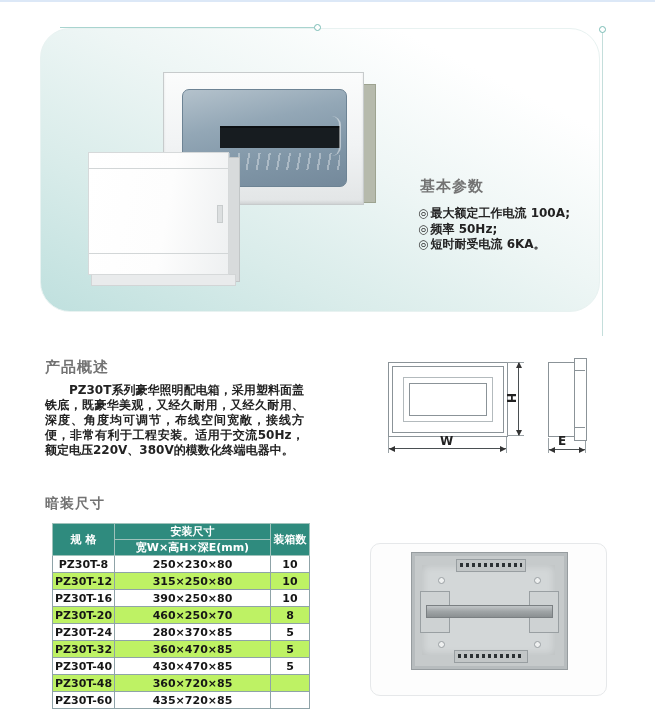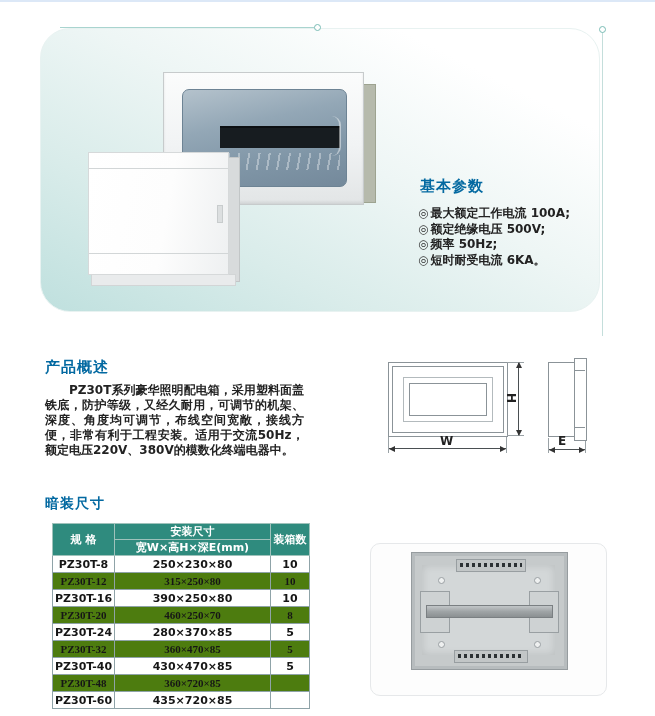--- a/index.html
+++ b/index.html
@@ -33,21 +33,21 @@
   
   .front-box{position:absolute;left:88px;top:152px;width:152px;height:134px;}
   .front-depth{position:absolute;left:138px;top:5px;width:12px;height:123px;background:#d8dbdc;border:1px solid #c2c6c7;}
   .front-face{position:absolute;left:0;top:0;width:139px;height:121px;background:linear-gradient(100deg,#ffffff 0%,#fdfdfd 55%,#eef0f1 100%);border:1px solid #d6d9da;}
   .front-seam-top{position:absolute;left:0;top:15px;width:139px;height:0;border-top:1px solid #d2d6d7;}
   .front-seam-bot{position:absolute;left:0;top:100px;width:139px;height:0;border-top:1px solid #d2d6d7;}
   .front-flange{position:absolute;left:3px;top:122px;width:143px;height:10px;background:#e9ebec;border:1px solid #d2d5d6;}
   .front-latch{position:absolute;left:128px;top:52px;width:4px;height:16px;background:#dcdfe0;border:1px solid #c8cccd;}
 
   
-  .sec-title{position:absolute;font-size:15px;font-weight:bold;color:#0369a1;letter-spacing:1px;}
+  .sec-title{position:absolute;font-size:15px;font-weight:bold;color:#737373;letter-spacing:1px;}
 
   
   .bp-list{position:absolute;left:418px;top:206px;width:232px;}
   .bp-item{font-size:12px;font-weight:bold;color:#222;line-height:15.7px;white-space:nowrap;}
   .bp-bullet{color:#333;margin-right:2px;font-weight:normal;}
 
   
   .overview-text{position:absolute;left:45px;top:383px;width:259px;font-size:12px;font-weight:bold;color:#222;
     line-height:15px;text-align:justify;text-indent:2em;}
   .rect{position:absolute;border:1px solid #8b9398;background:transparent;}
@@ -65,21 +65,21 @@
   .dim-label{position:absolute;font-size:12px;font-weight:bold;color:#222;}
   .rot90{transform:rotate(90deg);}
 
   
   .dim-table{position:absolute;left:52px;top:523px;width:257px;border-collapse:collapse;table-layout:fixed;}
   .dim-table th,.dim-table td{border:1px solid #8fa3a8;padding:0;text-align:center;vertical-align:middle;}
   .dim-table th{background:#2f8b7e;color:#ffffff;font-size:11px;font-weight:bold;border-color:#9fc2bb;}
   .dim-table tr.hrow{height:16px;}
   .dim-table tr.drow{height:17px;}
   .dim-table td{font-size:11px;font-weight:bold;color:#161616;background:#ffffff;}
-  .dim-table tr.alt td{background:#4d7c0f;font-family:Liberation Serif, serif;}
+  .dim-table tr.alt td{background:#bef264;}
 
   
   .photo-card{position:absolute;left:370px;top:543px;width:235px;height:151px;border:1px solid #e6e8ea;border-radius:10px;background:#fdfdfd;}
   .photo-box{position:absolute;left:40px;top:8px;width:155px;height:116px;background:#c6cacb;border:1px solid #969c9f;box-shadow:inset 0 0 0 3px #b7bcbe;}
   .photo-floor{position:absolute;left:10px;top:12px;width:133px;height:90px;background:#d3d7d8;box-shadow:inset 0 0 8px rgba(0,0,0,0.12);}
   .term-strip{position:absolute;height:11px;background:#c2c6c7;border:1px solid #989ea1;}
   .term-dots{position:absolute;left:3px;top:3px;right:3px;height:4px;
     background:repeating-linear-gradient(90deg,#2c3134 0 3px,rgba(0,0,0,0) 3px 6px);}
   .rail-bracket{position:absolute;top:38px;width:28px;height:40px;background:#ced2d3;border:1px solid #999fa2;}
   .din-rail{position:absolute;left:14px;top:52px;width:125px;height:11px;background:linear-gradient(180deg,#c2c6c8 0%,#9fa4a6 50%,#8b9092 100%);border:1px solid #7a7f82;}
@@ -115,27 +115,26 @@
     <div class="front-face">
       <div class="front-seam-top"></div>
       <div class="front-seam-bot"></div>
       <div class="front-latch"></div>
     </div>
   </div>
 
   <div class="sec-title" style="left:420px;top:177px;">基本参数</div>
   <div class="bp-list">
     <div class="bp-item"><span class="bp-bullet">◎</span><span>最大额定工作电流 100A;</span></div>
-    <div class="bp-item"><span class="bp-bullet">◎</span><span>额定绝缘电压 500V;</span></div>
     <div class="bp-item"><span class="bp-bullet">◎</span><span>频率 50Hz;</span></div>
     <div class="bp-item"><span class="bp-bullet">◎</span><span>短时耐受电流 6KA。</span></div>
   </div>
 
   <div class="sec-title" style="left:45px;top:358px;">产品概述</div>
-  <div class="overview-text">PZ30T系列豪华照明配电箱，采用塑料面盖铁底，防护等级，又经久耐用，可调节的机架、深度、角度均可调节，布线空间宽敞，接线方便，非常有利于工程安装。适用于交流50Hz，额定电压220V、380V的模数化终端电器中。</div>
+  <div class="overview-text">PZ30T系列豪华照明配电箱，采用塑料面盖铁底，既豪华美观，又经久耐用，又经久耐用、深度、角度均可调节，布线空间宽敞，接线方便，非常有利于工程安装。适用于交流50Hz，额定电压220V、380V的模数化终端电器中。</div>
 
   <div class="rect" style="left:388px;top:362px;width:118px;height:73px;"></div>
   <div class="rect" style="left:392px;top:366px;width:110px;height:65px;"></div>
   <div class="rect rect-light" style="left:403px;top:377px;width:88px;height:43px;"></div>
   <div class="rect" style="left:409px;top:383px;width:76px;height:31px;"></div>
 
   <div class="ext ext-h" style="left:507px;top:362px;width:17px;"></div>
   <div class="ext ext-h" style="left:507px;top:435px;width:17px;"></div>
   <div class="dim-v" style="left:518px;top:363px;height:72px;"></div>
   <div class="arr arr-up" style="left:516px;top:362px;"></div>

